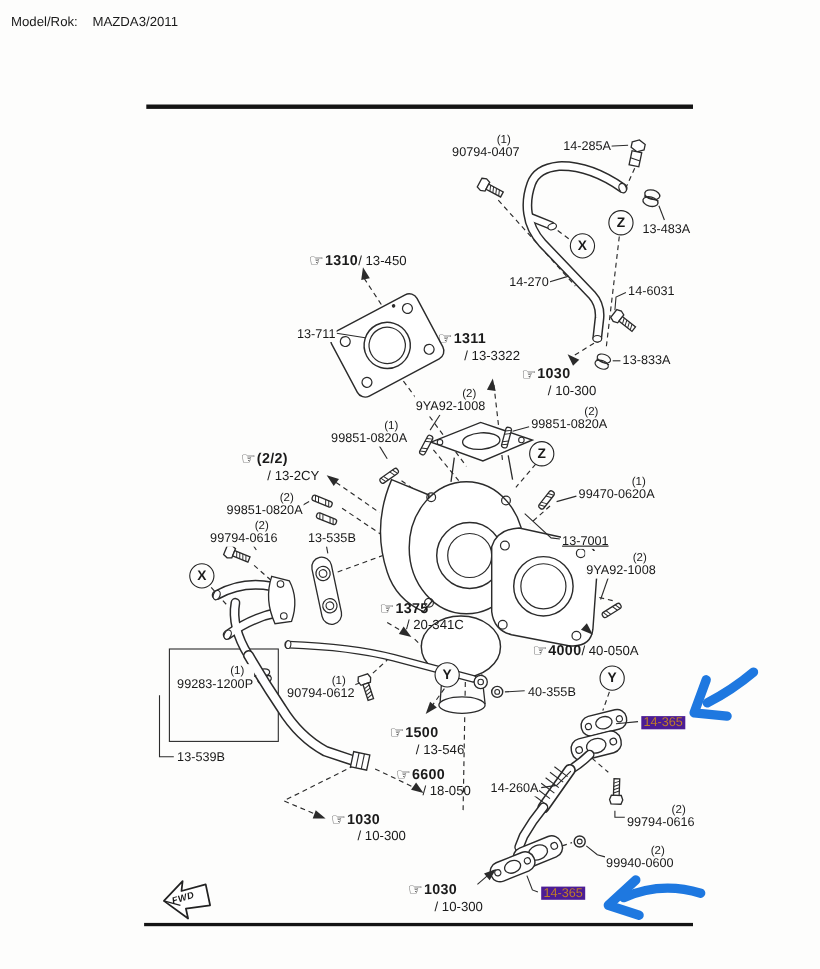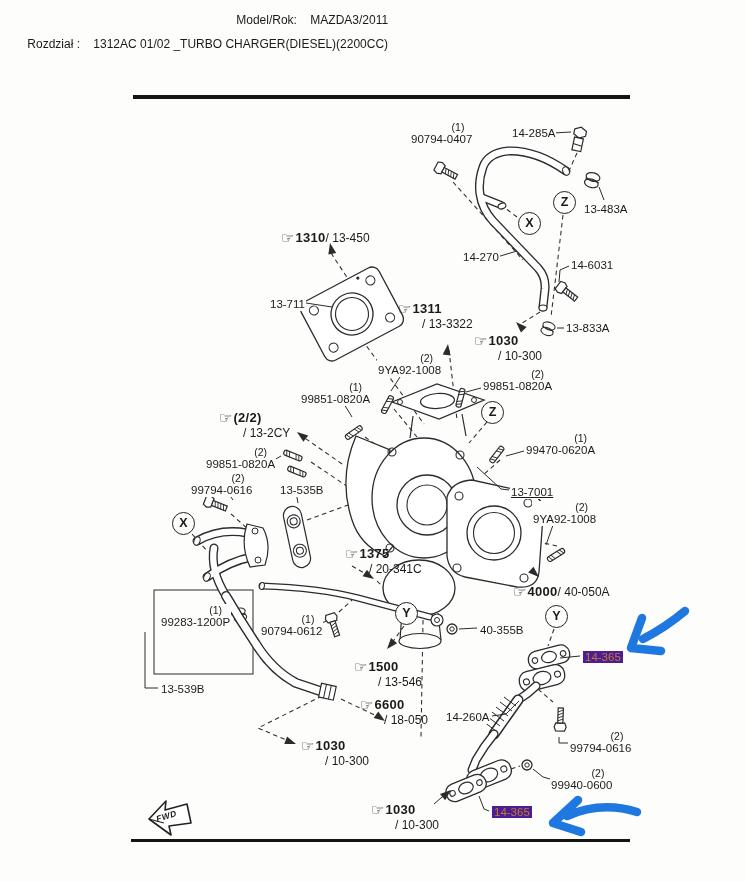--- a/index.html
+++ b/index.html
@@ -1,18 +1,18 @@
 <!DOCTYPE html>
 <html><head>
 <meta charset="utf-8">
 <style>
   html,body{margin:0;padding:0;}
   .page{position:relative;width:745px;height:881px;background:#fdfdfc;overflow:hidden;
         font-family:"Liberation Sans",sans-serif;color:#1a1a1a;}
-  .hdr{position:absolute;left:24px;top:8px;font-size:12px;line-height:24px;text-align:right;}
+  .hdr{position:absolute;left:10px;top:8px;font-size:12px;line-height:24px;}
   .hdr .row{white-space:nowrap;}
   .hdr .lbl{display:inline-block;min-width:56px;margin-right:10px;}
   svg.art{position:absolute;left:0;top:0;z-index:1;}
   .ov{position:absolute;left:0;top:0;width:745px;height:881px;z-index:2;pointer-events:none;}
   .ov > *{pointer-events:auto;}
   .co{position:absolute;font-size:11.5px;line-height:1.15;white-space:nowrap;background:#fdfdfc;padding:0 1px;}
   .co .qty{display:block;text-align:right;font-size:10.5px;padding-right:8px;background:#fdfdfc;}
   .co.hl .pn{color:#C07E28;background:#4c1d95;padding:0 2px;}
   .gco{position:absolute;white-space:nowrap;background:transparent;}
   .gco .hand{font-size:15px;vertical-align:-1px;margin-right:1px;}
@@ -26,24 +26,20 @@
 </style>
 </head>
 <body>
 
 <div class="page">
 
   <div class="hdr">
     <div class="row">
       <span class="lbl">Model/Rok:</span>
       <span>MAZDA3/2011</span>
-    </div>
-    <div class="row">
-      <span class="lbl">Rozdział :</span>
-      <span>1312AC 01/02 _TURBO CHARGER(DIESEL)(2200CC)</span>
     </div>
   </div>
 
   <svg class="art" width="745" height="881" viewBox="0 0 745 881">
     <defs>
       <g id="bolt">
         <polygon points="0,-4.5 4,-6 8,-4.5 8,4.5 4,6 0,4.5" fill="#fff" stroke="#2b2b2b" stroke-width="1.2"></polygon>
         <rect x="8" y="-2.6" width="15" height="5.2" fill="#fff" stroke="#2b2b2b" stroke-width="1.2"></rect>
         <path d="M10,-2.6 L12,2.6 M13,-2.6 L15,2.6 M16,-2.6 L18,2.6 M19,-2.6 L21,2.6" stroke="#2b2b2b" stroke-width=".9" fill="none"></path>
       </g>
@@ -373,21 +369,21 @@
     </div>
     <div class="gco two" style="left:474px;top:331px;">
       <span class="hand">☞</span><span class="num">1030</span><span class="ref">/ 10-300</span>
     </div>
     <div class="gco two" style="left:219px;top:408px;">
       <span class="hand">☞</span><span class="num">(2/2)</span><span class="ref">/ 13-2CY</span>
     </div>
     <div class="gco two" style="left:345px;top:544px;">
       <span class="hand">☞</span><span class="num">1375</span><span class="ref">/ 20-341C</span>
     </div>
-    <div class="gco" style="left:513px;top:582px;">
+    <div class="gco" style="left:484px;top:582px;">
       <span class="hand">☞</span><span class="num">4000</span><span class="ref">/ 40-050A</span>
     </div>
     <div class="gco two" style="left:354px;top:657px;">
       <span class="hand">☞</span><span class="num">1500</span><span class="ref">/ 13-546</span>
     </div>
     <div class="gco two" style="left:348px;top:695px;margin-left:12px;">
       <span class="hand">☞</span><span class="num">6600</span><span class="ref">/ 18-050</span>
     </div>
     <div class="gco two" style="left:301px;top:736px;">
       <span class="hand">☞</span><span class="num">1030</span><span class="ref">/ 10-300</span>

